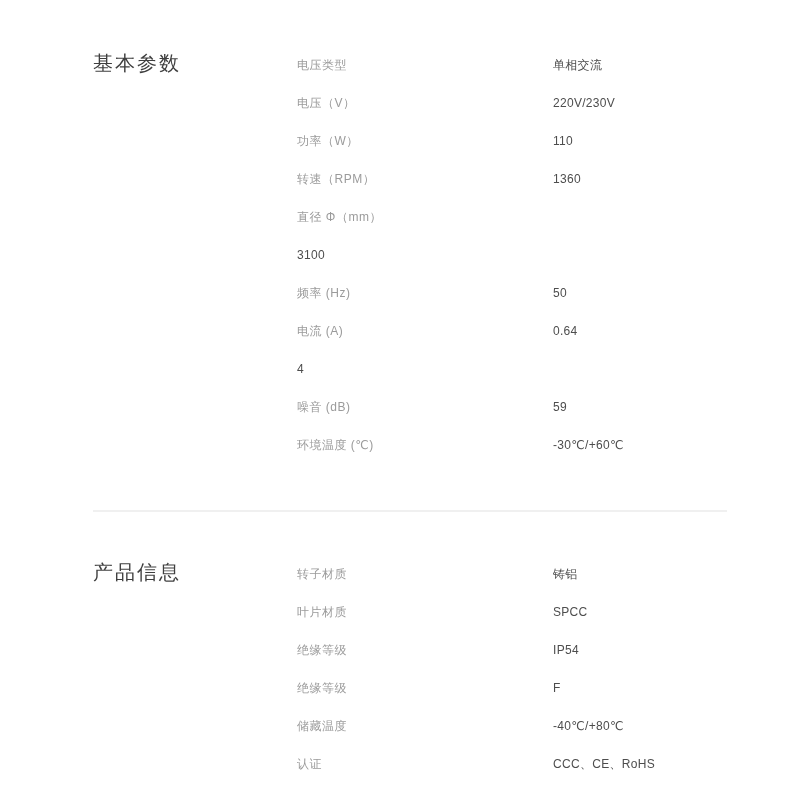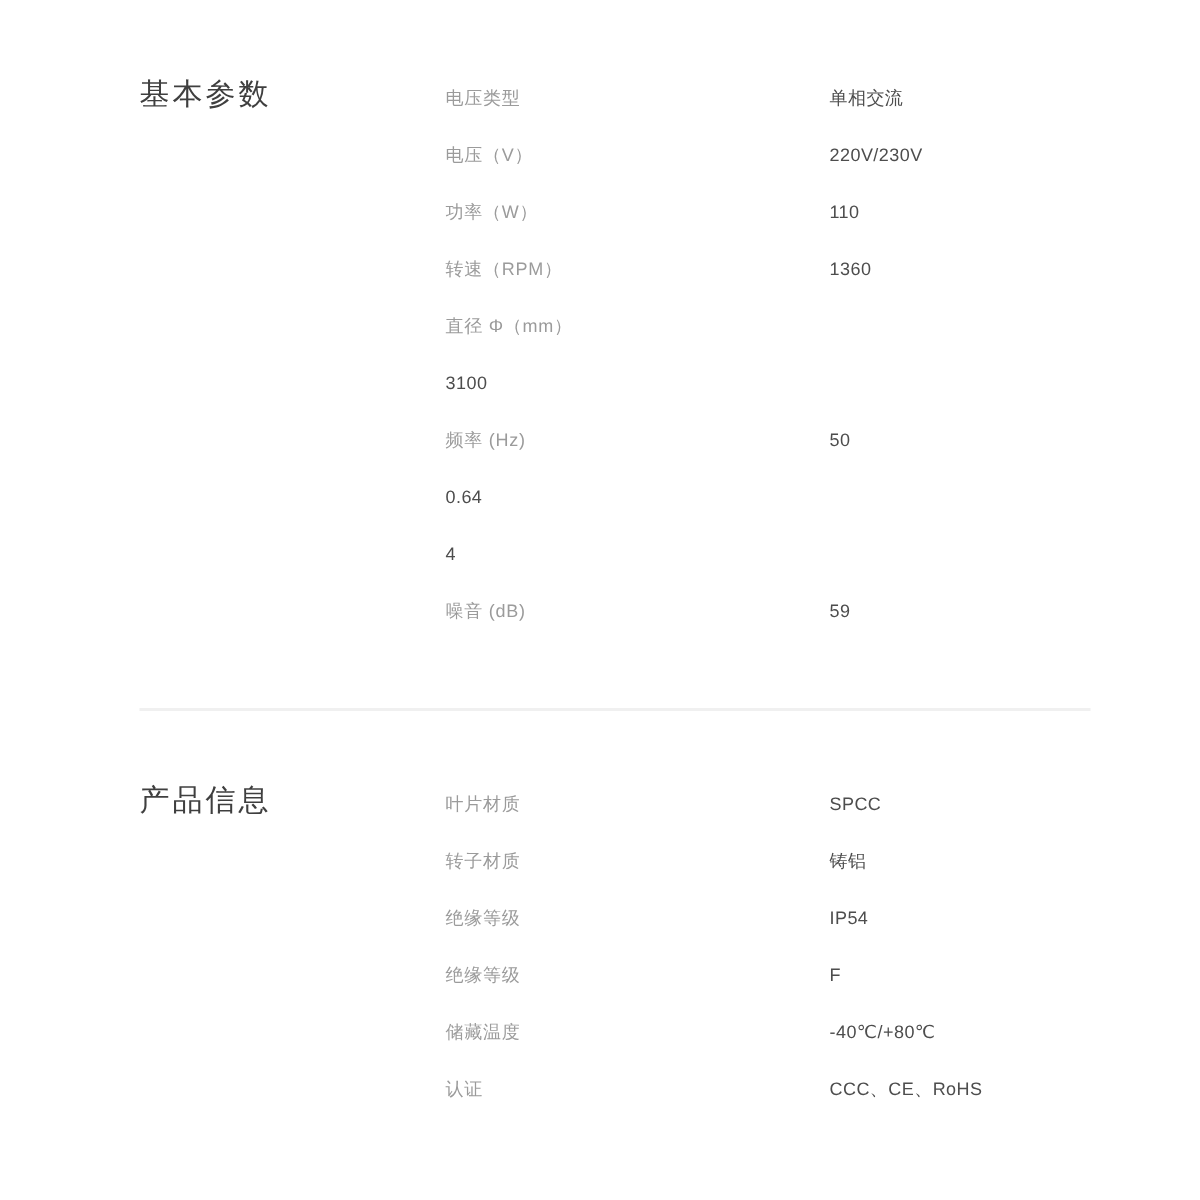--- a/index.html
+++ b/index.html
@@ -91,44 +91,49 @@
           <div class="row-label">直径 Φ（mm）</div>
         </div>
         <div class="row">
           <div class="row-value">3100</div>
         </div>
         <div class="row">
           <div class="row-label">频率 (Hz)</div>
           <div class="row-value">50</div>
         </div>
         <div class="row">
+          <div class="row-label">电流 (A)</div>
           <div class="row-value">0.64</div>
         </div>
         <div class="row">
           <div class="row-value">4</div>
         </div>
         <div class="row">
           <div class="row-label">噪音 (dB)</div>
           <div class="row-value">59</div>
+        </div>
+        <div class="row">
+          <div class="row-label">环境温度 (℃)</div>
+          <div class="row-value">-30℃/+60℃</div>
         </div>
       </div>
   </section>
 
   <div class="divider"></div>
 
   <section class="spec-section">
     <h2 class="section-title">产品信息</h2>
     <div class="rows">
         <div class="row">
+          <div class="row-label">转子材质</div>
+          <div class="row-value">铸铝</div>
+        </div>
+        <div class="row">
           <div class="row-label">叶片材质</div>
           <div class="row-value">SPCC</div>
-        </div>
-        <div class="row">
-          <div class="row-label">转子材质</div>
-          <div class="row-value">铸铝</div>
         </div>
         <div class="row">
           <div class="row-label">绝缘等级</div>
           <div class="row-value">IP54</div>
         </div>
         <div class="row">
           <div class="row-label">绝缘等级</div>
           <div class="row-value">F</div>
         </div>
         <div class="row">

